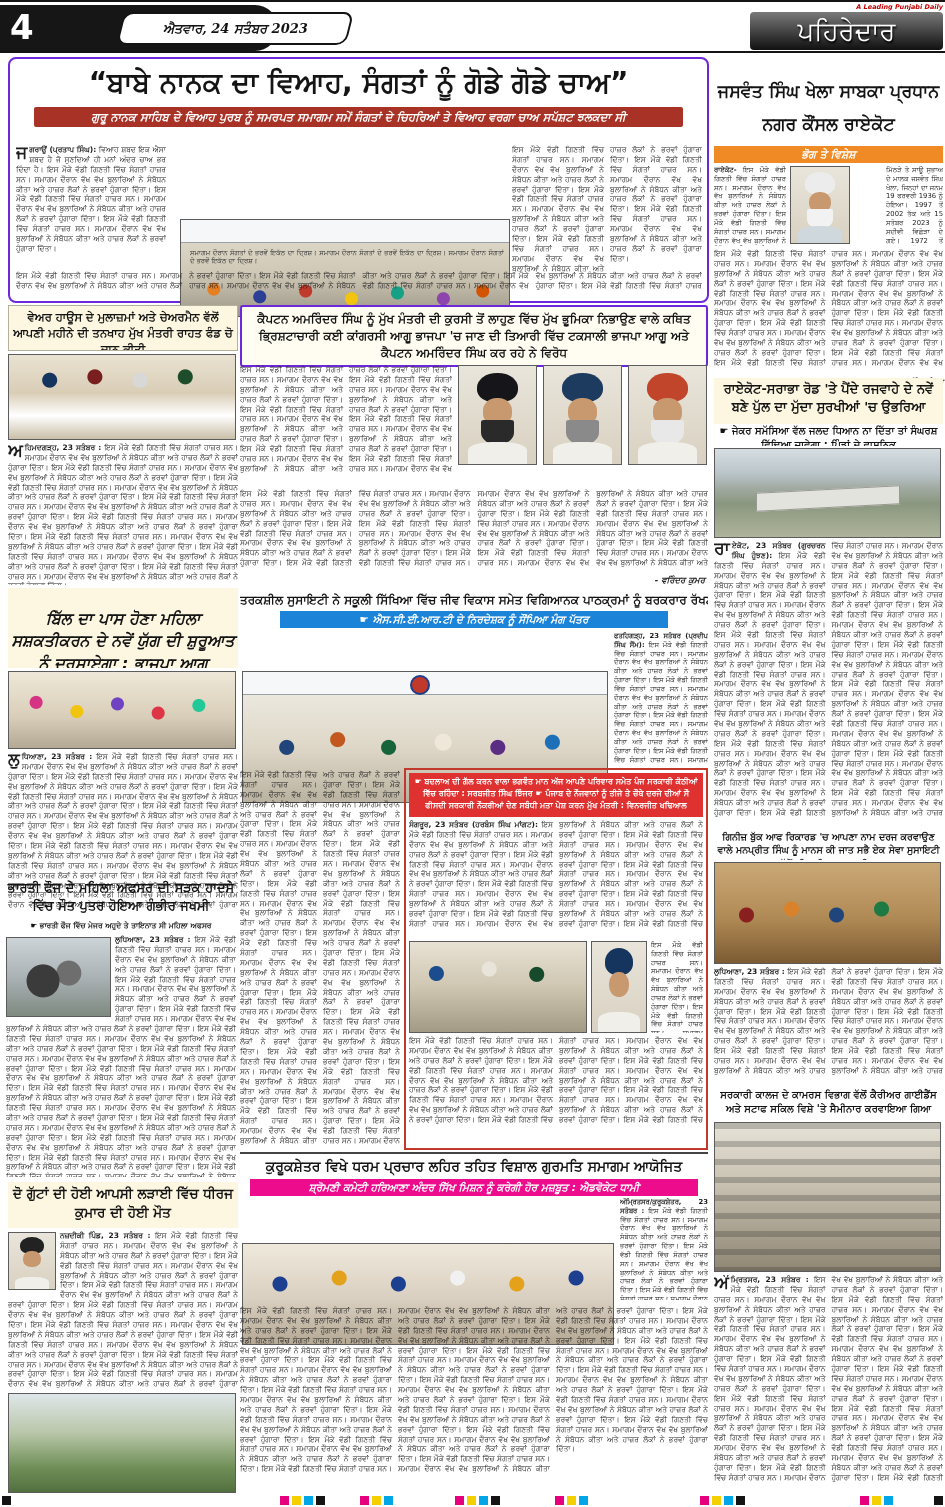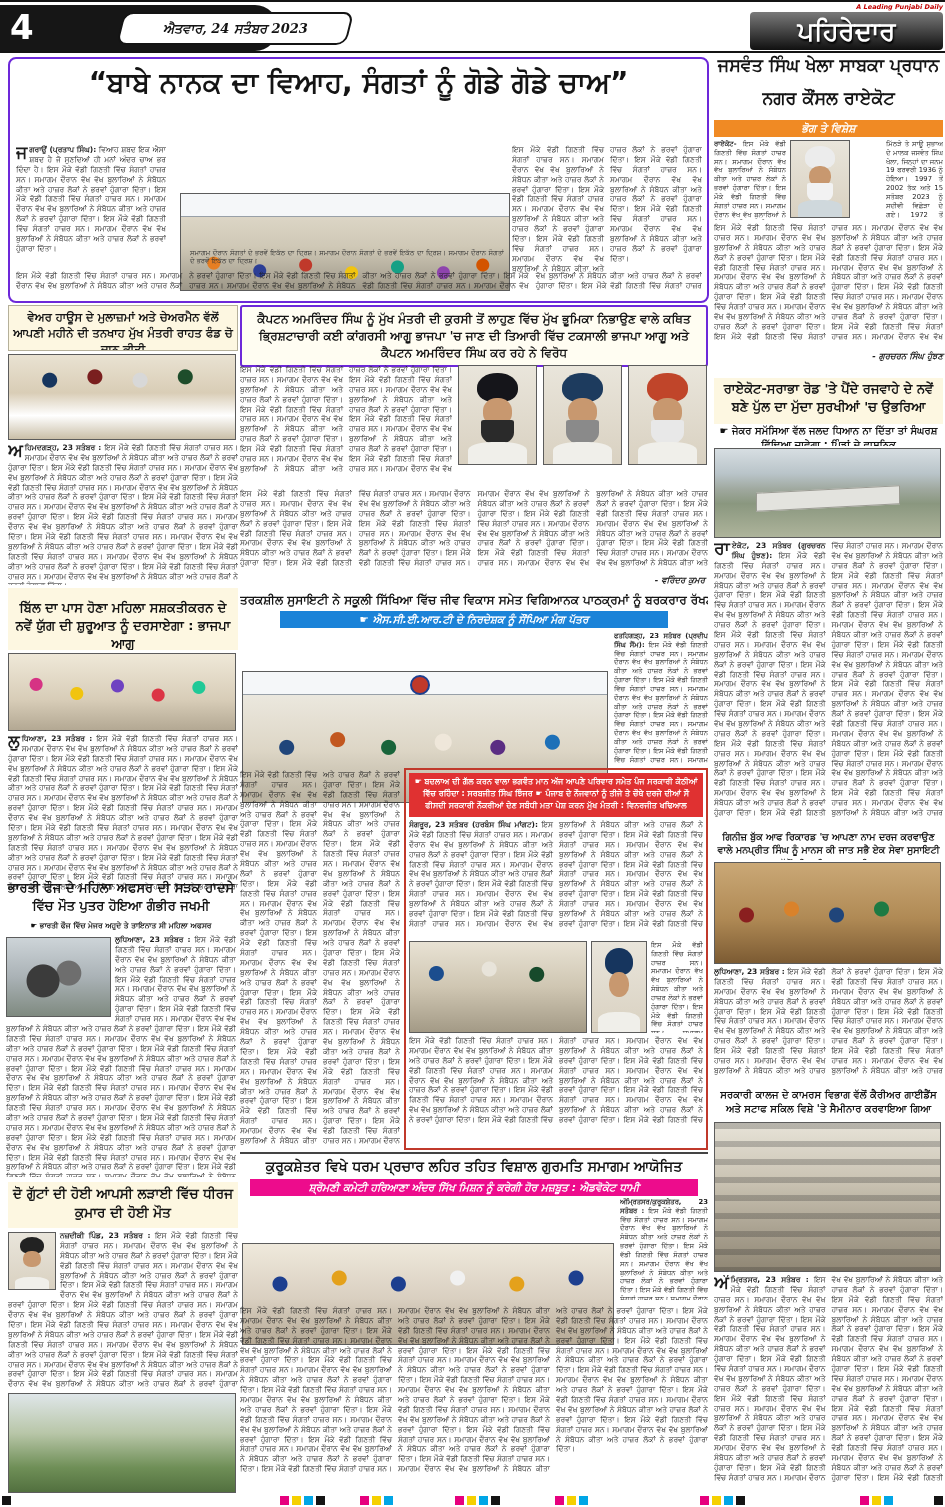--- a/index.html
+++ b/index.html
@@ -98,26 +98,27 @@
 
   <div class="abs" style="left:0;top:0;width:945px;height:53px;background:#fff;border-top:2px solid #141414;border-bottom:2px solid #141414;">
     <div class="abs" style="left:0;top:3px;width:278px;height:46px;background:#161616;border-radius:0 26px 26px 0;">
       <span class="head-num abs" style="left:10px;top:2px;">4</span>
       <div class="abs" style="left:120px;top:7px;width:230px;height:33px;background:#fff;border:2px solid #141414;border-radius:10px;transform:skewX(-14deg);text-align:center;">
         <span style="display:inline-block;transform:skewX(14deg);font-family:'DejaVu Serif','Liberation Serif',serif;font-style:italic;font-weight:bold;font-size:13px;line-height:30px;">ਐਤਵਾਰ, 24 ਸਤੰਬਰ 2023</span>
       </div>
     </div>
     <div class="abs" style="left:750px;top:1px;width:193px;height:50px;">
       <div style="font-size:6.5px;font-weight:bold;font-style:italic;color:#c00000;text-align:right;height:9px;">A Leading Punjabi Daily</div>
-      <div style="height:38px;background:linear-gradient(180deg,#7a7a7a,#101010);border-radius:4px;color:#fff;font-weight:bold;font-size:26px;text-align:center;line-height:38px;text-shadow:1px 2px 2px #000;">ਪਹਿਰੇਦਾਰ</div>
+      <div style="height:38px;background:linear-gradient(180deg,#7a7a7a,#101010);border-radius:4px;color:#fff;font-weight:normal;font-size:26px;text-align:center;line-height:38px;text-shadow:1px 2px 2px #000;">ਪਹਿਰੇਦਾਰ</div>
     </div>
   </div>
 
   <div class="abs boxed" style="left:8px;top:57px;width:701px;height:246px;border-radius:8px;padding:2px 6px;">
     <div class="hl" style="font-size:28px;white-space:nowrap;height:44px;line-height:44px;">“ਬਾਬੇ ਨਾਨਕ ਦਾ ਵਿਆਹ, ਸੰਗਤਾਂ ਨੂੰ ਗੋਡੇ ਗੋਡੇ ਚਾਅ”</div>
+    <div class="bar" style="margin:2px 18px 4px 18px;background:#a93226;font-size:11.5px;padding:3px 4px;border-radius:2px;">ਗੁਰੂ ਨਾਨਕ ਸਾਹਿਬ ਦੇ ਵਿਆਹ ਪੁਰਬ ਨੂੰ ਸਮਰਪਤ ਸਮਾਗਮ ਸਮੇਂ ਸੰਗਤਾਂ ਦੇ ਚਿਹਰਿਆਂ ਤੇ ਵਿਆਹ ਵਰਗਾ ਚਾਅ ਸਪੱਸ਼ਟ ਝਲਕਦਾ ਸੀ</div>
     <div class="abs body-sm dropcap" style="left:6px;top:86px;width:150px;height:152px;">
       <b>ਜਗਰਾਉਂ (ਪ੍ਰਤਾਪ ਸਿੰਘ):</b>
       <span>ਵਿਆਹ ਸ਼ਬਦ ਇਕ ਐਸਾ ਸ਼ਬਦ ਹੈ ਜੋ ਸੁਣਦਿਆਂ ਹੀ ਮਨਾਂ ਅੰਦਰ ਚਾਅ ਭਰ ਦਿੰਦਾ ਹੈ। </span>
       <span>ਇਸ ਮੌਕੇ ਵੱਡੀ ਗਿਣਤੀ ਵਿੱਚ ਸੰਗਤਾਂ ਹਾਜ਼ਰ ਸਨ। ਸਮਾਗਮ ਦੌਰਾਨ ਵੱਖ ਵੱਖ ਬੁਲਾਰਿਆਂ ਨੇ ਸੰਬੋਧਨ ਕੀਤਾ ਅਤੇ ਹਾਜ਼ਰ ਲੋਕਾਂ ਨੇ ਭਰਵਾਂ ਹੁੰਗਾਰਾ ਦਿੱਤਾ। ਇਸ ਮੌਕੇ ਵੱਡੀ ਗਿਣਤੀ ਵਿੱਚ ਸੰਗਤਾਂ ਹਾਜ਼ਰ ਸਨ। ਸਮਾਗਮ ਦੌਰਾਨ ਵੱਖ ਵੱਖ ਬੁਲਾਰਿਆਂ ਨੇ ਸੰਬੋਧਨ ਕੀਤਾ ਅਤੇ ਹਾਜ਼ਰ ਲੋਕਾਂ ਨੇ ਭਰਵਾਂ ਹੁੰਗਾਰਾ ਦਿੱਤਾ। ਇਸ ਮੌਕੇ ਵੱਡੀ ਗਿਣਤੀ ਵਿੱਚ ਸੰਗਤਾਂ ਹਾਜ਼ਰ ਸਨ। ਸਮਾਗਮ ਦੌਰਾਨ ਵੱਖ ਵੱਖ ਬੁਲਾਰਿਆਂ ਨੇ ਸੰਬੋਧਨ ਕੀਤਾ ਅਤੇ ਹਾਜ਼ਰ ਲੋਕਾਂ ਨੇ ਭਰਵਾਂ ਹੁੰਗਾਰਾ ਦਿੱਤਾ। </span>
     </div>
     <div class="abs photo ph-crowd" style="left:164px;top:88px;width:330px;height:98px;">
       <div class="banner-strip"></div>
     </div>
     <div class="abs caption" style="left:164px;top:190px;width:330px;height:20px;padding-left:16px;">
       <span>ਸਮਾਗਮ ਦੌਰਾਨ ਸੰਗਤਾਂ ਦੇ ਭਰਵੇਂ ਇਕੱਠ ਦਾ ਦ੍ਰਿਸ਼। ਸਮਾਗਮ ਦੌਰਾਨ ਸੰਗਤਾਂ ਦੇ ਭਰਵੇਂ ਇਕੱਠ ਦਾ ਦ੍ਰਿਸ਼। ਸਮਾਗਮ ਦੌਰਾਨ ਸੰਗਤਾਂ ਦੇ ਭਰਵੇਂ ਇਕੱਠ ਦਾ ਦ੍ਰਿਸ਼। </span>
@@ -133,21 +134,21 @@
   <div class="abs" style="left:8px;top:305px;width:230px;height:280px;">
     <div class="hl cream" style="font-size:11.5px;border:1px solid #b5b09a;padding:3px 2px;height:38px;">ਵੇਅਰ ਹਾਊਸ ਦੇ ਮੁਲਾਜ਼ਮਾਂ ਅਤੇ ਚੇਅਰਮੈਨ ਵੱਲੋਂ ਆਪਣੀ ਮਹੀਨੇ ਦੀ ਤਨਖਾਹ ਮੁੱਖ ਮੰਤਰੀ ਰਾਹਤ ਫੰਡ ਚੋ ਦਾਨ ਕੀਤੀ</div>
     <div class="photo ph-cheque" style="width:228px;height:86px;margin-top:3px;"></div>
     <div class="body-sm dropcap" style="height:142px;margin-top:3px;">
       <b>ਅਹਿਮਦਗੜ੍ਹ, 23 ਸਤੰਬਰ :</b>
       <span>ਇਸ ਮੌਕੇ ਵੱਡੀ ਗਿਣਤੀ ਵਿੱਚ ਸੰਗਤਾਂ ਹਾਜ਼ਰ ਸਨ। ਸਮਾਗਮ ਦੌਰਾਨ ਵੱਖ ਵੱਖ ਬੁਲਾਰਿਆਂ ਨੇ ਸੰਬੋਧਨ ਕੀਤਾ ਅਤੇ ਹਾਜ਼ਰ ਲੋਕਾਂ ਨੇ ਭਰਵਾਂ ਹੁੰਗਾਰਾ ਦਿੱਤਾ। ਇਸ ਮੌਕੇ ਵੱਡੀ ਗਿਣਤੀ ਵਿੱਚ ਸੰਗਤਾਂ ਹਾਜ਼ਰ ਸਨ। ਸਮਾਗਮ ਦੌਰਾਨ ਵੱਖ ਵੱਖ ਬੁਲਾਰਿਆਂ ਨੇ ਸੰਬੋਧਨ ਕੀਤਾ ਅਤੇ ਹਾਜ਼ਰ ਲੋਕਾਂ ਨੇ ਭਰਵਾਂ ਹੁੰਗਾਰਾ ਦਿੱਤਾ। ਇਸ ਮੌਕੇ ਵੱਡੀ ਗਿਣਤੀ ਵਿੱਚ ਸੰਗਤਾਂ ਹਾਜ਼ਰ ਸਨ। ਸਮਾਗਮ ਦੌਰਾਨ ਵੱਖ ਵੱਖ ਬੁਲਾਰਿਆਂ ਨੇ ਸੰਬੋਧਨ ਕੀਤਾ ਅਤੇ ਹਾਜ਼ਰ ਲੋਕਾਂ ਨੇ ਭਰਵਾਂ ਹੁੰਗਾਰਾ ਦਿੱਤਾ। ਇਸ ਮੌਕੇ ਵੱਡੀ ਗਿਣਤੀ ਵਿੱਚ ਸੰਗਤਾਂ ਹਾਜ਼ਰ ਸਨ। ਸਮਾਗਮ ਦੌਰਾਨ ਵੱਖ ਵੱਖ ਬੁਲਾਰਿਆਂ ਨੇ ਸੰਬੋਧਨ ਕੀਤਾ ਅਤੇ ਹਾਜ਼ਰ ਲੋਕਾਂ ਨੇ ਭਰਵਾਂ ਹੁੰਗਾਰਾ ਦਿੱਤਾ। ਇਸ ਮੌਕੇ ਵੱਡੀ ਗਿਣਤੀ ਵਿੱਚ ਸੰਗਤਾਂ ਹਾਜ਼ਰ ਸਨ। ਸਮਾਗਮ ਦੌਰਾਨ ਵੱਖ ਵੱਖ ਬੁਲਾਰਿਆਂ ਨੇ ਸੰਬੋਧਨ ਕੀਤਾ ਅਤੇ ਹਾਜ਼ਰ ਲੋਕਾਂ ਨੇ ਭਰਵਾਂ ਹੁੰਗਾਰਾ ਦਿੱਤਾ। ਇਸ ਮੌਕੇ ਵੱਡੀ ਗਿਣਤੀ ਵਿੱਚ ਸੰਗਤਾਂ ਹਾਜ਼ਰ ਸਨ। ਸਮਾਗਮ ਦੌਰਾਨ ਵੱਖ ਵੱਖ ਬੁਲਾਰਿਆਂ ਨੇ ਸੰਬੋਧਨ ਕੀਤਾ ਅਤੇ ਹਾਜ਼ਰ ਲੋਕਾਂ ਨੇ ਭਰਵਾਂ ਹੁੰਗਾਰਾ ਦਿੱਤਾ। ਇਸ ਮੌਕੇ ਵੱਡੀ ਗਿਣਤੀ ਵਿੱਚ ਸੰਗਤਾਂ ਹਾਜ਼ਰ ਸਨ। ਸਮਾਗਮ ਦੌਰਾਨ ਵੱਖ ਵੱਖ ਬੁਲਾਰਿਆਂ ਨੇ ਸੰਬੋਧਨ ਕੀਤਾ ਅਤੇ ਹਾਜ਼ਰ ਲੋਕਾਂ ਨੇ ਭਰਵਾਂ ਹੁੰਗਾਰਾ ਦਿੱਤਾ। ਇਸ ਮੌਕੇ ਵੱਡੀ ਗਿਣਤੀ ਵਿੱਚ ਸੰਗਤਾਂ ਹਾਜ਼ਰ ਸਨ। ਸਮਾਗਮ ਦੌਰਾਨ ਵੱਖ ਵੱਖ ਬੁਲਾਰਿਆਂ ਨੇ ਸੰਬੋਧਨ ਕੀਤਾ ਅਤੇ ਹਾਜ਼ਰ ਲੋਕਾਂ ਨੇ ਭਰਵਾਂ ਹੁੰਗਾਰਾ ਦਿੱਤਾ। </span>
     </div>
   </div>
 
   <div class="abs" style="left:8px;top:588px;width:230px;height:288px;">
-    <div class="hl cream" style="font-size:13px;padding:11px 2px;height:40px;">ਬਿੱਲ ਦਾ ਪਾਸ ਹੋਣਾ ਮਹਿਲਾ ਸਸ਼ਕਤੀਕਰਨ ਦੇ ਨਵੇਂ ਯੁੱਗ ਦੀ ਸ਼ੁਰੂਆਤ ਨੂੰ ਦਰਸਾਏਗਾ : ਭਾਜਪਾ ਆਗੂ</div>
+    <div class="hl cream" style="font-size:16px;font-style:italic;padding:20px 2px;height:40px;">ਬਿੱਲ ਦਾ ਪਾਸ ਹੋਣਾ ਮਹਿਲਾ ਸਸ਼ਕਤੀਕਰਨ ਦੇ ਨਵੇਂ ਯੁੱਗ ਦੀ ਸ਼ੁਰੂਆਤ ਨੂੰ ਦਰਸਾਏਗਾ : ਭਾਜਪਾ ਆਗੂ</div>
     <div class="photo ph-women" style="width:228px;height:78px;margin-top:3px;"></div>
     <div class="body-sm dropcap" style="height:158px;margin-top:3px;">
       <b>ਲੁਧਿਆਣਾ, 23 ਸਤੰਬਰ :</b>
       <span>ਇਸ ਮੌਕੇ ਵੱਡੀ ਗਿਣਤੀ ਵਿੱਚ ਸੰਗਤਾਂ ਹਾਜ਼ਰ ਸਨ। ਸਮਾਗਮ ਦੌਰਾਨ ਵੱਖ ਵੱਖ ਬੁਲਾਰਿਆਂ ਨੇ ਸੰਬੋਧਨ ਕੀਤਾ ਅਤੇ ਹਾਜ਼ਰ ਲੋਕਾਂ ਨੇ ਭਰਵਾਂ ਹੁੰਗਾਰਾ ਦਿੱਤਾ। ਇਸ ਮੌਕੇ ਵੱਡੀ ਗਿਣਤੀ ਵਿੱਚ ਸੰਗਤਾਂ ਹਾਜ਼ਰ ਸਨ। ਸਮਾਗਮ ਦੌਰਾਨ ਵੱਖ ਵੱਖ ਬੁਲਾਰਿਆਂ ਨੇ ਸੰਬੋਧਨ ਕੀਤਾ ਅਤੇ ਹਾਜ਼ਰ ਲੋਕਾਂ ਨੇ ਭਰਵਾਂ ਹੁੰਗਾਰਾ ਦਿੱਤਾ। ਇਸ ਮੌਕੇ ਵੱਡੀ ਗਿਣਤੀ ਵਿੱਚ ਸੰਗਤਾਂ ਹਾਜ਼ਰ ਸਨ। ਸਮਾਗਮ ਦੌਰਾਨ ਵੱਖ ਵੱਖ ਬੁਲਾਰਿਆਂ ਨੇ ਸੰਬੋਧਨ ਕੀਤਾ ਅਤੇ ਹਾਜ਼ਰ ਲੋਕਾਂ ਨੇ ਭਰਵਾਂ ਹੁੰਗਾਰਾ ਦਿੱਤਾ। ਇਸ ਮੌਕੇ ਵੱਡੀ ਗਿਣਤੀ ਵਿੱਚ ਸੰਗਤਾਂ ਹਾਜ਼ਰ ਸਨ। ਸਮਾਗਮ ਦੌਰਾਨ ਵੱਖ ਵੱਖ ਬੁਲਾਰਿਆਂ ਨੇ ਸੰਬੋਧਨ ਕੀਤਾ ਅਤੇ ਹਾਜ਼ਰ ਲੋਕਾਂ ਨੇ ਭਰਵਾਂ ਹੁੰਗਾਰਾ ਦਿੱਤਾ। ਇਸ ਮੌਕੇ ਵੱਡੀ ਗਿਣਤੀ ਵਿੱਚ ਸੰਗਤਾਂ ਹਾਜ਼ਰ ਸਨ। ਸਮਾਗਮ ਦੌਰਾਨ ਵੱਖ ਵੱਖ ਬੁਲਾਰਿਆਂ ਨੇ ਸੰਬੋਧਨ ਕੀਤਾ ਅਤੇ ਹਾਜ਼ਰ ਲੋਕਾਂ ਨੇ ਭਰਵਾਂ ਹੁੰਗਾਰਾ ਦਿੱਤਾ। ਇਸ ਮੌਕੇ ਵੱਡੀ ਗਿਣਤੀ ਵਿੱਚ ਸੰਗਤਾਂ ਹਾਜ਼ਰ ਸਨ। ਸਮਾਗਮ ਦੌਰਾਨ ਵੱਖ ਵੱਖ ਬੁਲਾਰਿਆਂ ਨੇ ਸੰਬੋਧਨ ਕੀਤਾ ਅਤੇ ਹਾਜ਼ਰ ਲੋਕਾਂ ਨੇ ਭਰਵਾਂ ਹੁੰਗਾਰਾ ਦਿੱਤਾ। ਇਸ ਮੌਕੇ ਵੱਡੀ ਗਿਣਤੀ ਵਿੱਚ ਸੰਗਤਾਂ ਹਾਜ਼ਰ ਸਨ। ਸਮਾਗਮ ਦੌਰਾਨ ਵੱਖ ਵੱਖ ਬੁਲਾਰਿਆਂ ਨੇ ਸੰਬੋਧਨ ਕੀਤਾ ਅਤੇ ਹਾਜ਼ਰ ਲੋਕਾਂ ਨੇ ਭਰਵਾਂ ਹੁੰਗਾਰਾ ਦਿੱਤਾ। ਇਸ ਮੌਕੇ ਵੱਡੀ ਗਿਣਤੀ ਵਿੱਚ ਸੰਗਤਾਂ ਹਾਜ਼ਰ ਸਨ। ਸਮਾਗਮ ਦੌਰਾਨ ਵੱਖ ਵੱਖ ਬੁਲਾਰਿਆਂ ਨੇ ਸੰਬੋਧਨ ਕੀਤਾ ਅਤੇ ਹਾਜ਼ਰ ਲੋਕਾਂ ਨੇ ਭਰਵਾਂ ਹੁੰਗਾਰਾ ਦਿੱਤਾ। ਇਸ ਮੌਕੇ ਵੱਡੀ ਗਿਣਤੀ ਵਿੱਚ ਸੰਗਤਾਂ ਹਾਜ਼ਰ ਸਨ। ਸਮਾਗਮ ਦੌਰਾਨ ਵੱਖ ਵੱਖ ਬੁਲਾਰਿਆਂ ਨੇ ਸੰਬੋਧਨ ਕੀਤਾ ਅਤੇ ਹਾਜ਼ਰ ਲੋਕਾਂ ਨੇ ਭਰਵਾਂ ਹੁੰਗਾਰਾ ਦਿੱਤਾ। </span>
     </div>
   </div>
 
   <div class="abs" style="left:6px;top:879px;width:230px;height:300px;">
     <div class="hl" style="font-size:13px;height:42px;">ਭਾਰਤੀ ਫੌਜ ਦੇ ਮਹਿਲਾ ਅਫਸਰ ਦੀ ਸੜਕ ਹਾਦਸੇ ਵਿੱਚ ਮੌਤ ਪੁਤਰ ਹੋਇਆ ਗੰਭੀਰ ਜਖਮੀ</div>
     <div class="hl" style="font-size:7.5px;height:12px;">☛ ਭਾਰਤੀ ਫੌਜ ਵਿੱਚ ਮੇਜਰ ਅਹੁਦੇ ਤੇ ਤਾਇਨਾਤ ਸੀ ਮਹਿਲਾ ਅਫਸਰ</div>
@@ -259,21 +260,21 @@
     <div class="abs photo ph-kuru" style="left:2px;top:46px;width:372px;height:102px;"></div>
     <div class="abs body-xs" style="left:380px;top:46px;width:88px;height:102px;">
       <b>ਅੰਮ੍ਰਿਤਸਰ/ਕੁਰੂਕਸ਼ੇਤਰ, 23 ਸਤੰਬਰ :</b>
       <span>ਇਸ ਮੌਕੇ ਵੱਡੀ ਗਿਣਤੀ ਵਿੱਚ ਸੰਗਤਾਂ ਹਾਜ਼ਰ ਸਨ। ਸਮਾਗਮ ਦੌਰਾਨ ਵੱਖ ਵੱਖ ਬੁਲਾਰਿਆਂ ਨੇ ਸੰਬੋਧਨ ਕੀਤਾ ਅਤੇ ਹਾਜ਼ਰ ਲੋਕਾਂ ਨੇ ਭਰਵਾਂ ਹੁੰਗਾਰਾ ਦਿੱਤਾ। ਇਸ ਮੌਕੇ ਵੱਡੀ ਗਿਣਤੀ ਵਿੱਚ ਸੰਗਤਾਂ ਹਾਜ਼ਰ ਸਨ। ਸਮਾਗਮ ਦੌਰਾਨ ਵੱਖ ਵੱਖ ਬੁਲਾਰਿਆਂ ਨੇ ਸੰਬੋਧਨ ਕੀਤਾ ਅਤੇ ਹਾਜ਼ਰ ਲੋਕਾਂ ਨੇ ਭਰਵਾਂ ਹੁੰਗਾਰਾ ਦਿੱਤਾ। ਇਸ ਮੌਕੇ ਵੱਡੀ ਗਿਣਤੀ ਵਿੱਚ ਸੰਗਤਾਂ ਹਾਜ਼ਰ ਸਨ। ਸਮਾਗਮ ਦੌਰਾਨ ਵੱਖ ਵੱਖ ਬੁਲਾਰਿਆਂ ਨੇ ਸੰਬੋਧਨ ਕੀਤਾ ਅਤੇ ਹਾਜ਼ਰ ਲੋਕਾਂ ਨੇ ਭਰਵਾਂ ਹੁੰਗਾਰਾ ਦਿੱਤਾ। </span>
     </div>
     <div class="abs body-sm cols3" style="left:0;top:154px;width:468px;height:190px;">
       <span>ਇਸ ਮੌਕੇ ਵੱਡੀ ਗਿਣਤੀ ਵਿੱਚ ਸੰਗਤਾਂ ਹਾਜ਼ਰ ਸਨ। ਸਮਾਗਮ ਦੌਰਾਨ ਵੱਖ ਵੱਖ ਬੁਲਾਰਿਆਂ ਨੇ ਸੰਬੋਧਨ ਕੀਤਾ ਅਤੇ ਹਾਜ਼ਰ ਲੋਕਾਂ ਨੇ ਭਰਵਾਂ ਹੁੰਗਾਰਾ ਦਿੱਤਾ। ਇਸ ਮੌਕੇ ਵੱਡੀ ਗਿਣਤੀ ਵਿੱਚ ਸੰਗਤਾਂ ਹਾਜ਼ਰ ਸਨ। ਸਮਾਗਮ ਦੌਰਾਨ ਵੱਖ ਵੱਖ ਬੁਲਾਰਿਆਂ ਨੇ ਸੰਬੋਧਨ ਕੀਤਾ ਅਤੇ ਹਾਜ਼ਰ ਲੋਕਾਂ ਨੇ ਭਰਵਾਂ ਹੁੰਗਾਰਾ ਦਿੱਤਾ। ਇਸ ਮੌਕੇ ਵੱਡੀ ਗਿਣਤੀ ਵਿੱਚ ਸੰਗਤਾਂ ਹਾਜ਼ਰ ਸਨ। ਸਮਾਗਮ ਦੌਰਾਨ ਵੱਖ ਵੱਖ ਬੁਲਾਰਿਆਂ ਨੇ ਸੰਬੋਧਨ ਕੀਤਾ ਅਤੇ ਹਾਜ਼ਰ ਲੋਕਾਂ ਨੇ ਭਰਵਾਂ ਹੁੰਗਾਰਾ ਦਿੱਤਾ। ਇਸ ਮੌਕੇ ਵੱਡੀ ਗਿਣਤੀ ਵਿੱਚ ਸੰਗਤਾਂ ਹਾਜ਼ਰ ਸਨ। ਸਮਾਗਮ ਦੌਰਾਨ ਵੱਖ ਵੱਖ ਬੁਲਾਰਿਆਂ ਨੇ ਸੰਬੋਧਨ ਕੀਤਾ ਅਤੇ ਹਾਜ਼ਰ ਲੋਕਾਂ ਨੇ ਭਰਵਾਂ ਹੁੰਗਾਰਾ ਦਿੱਤਾ। ਇਸ ਮੌਕੇ ਵੱਡੀ ਗਿਣਤੀ ਵਿੱਚ ਸੰਗਤਾਂ ਹਾਜ਼ਰ ਸਨ। ਸਮਾਗਮ ਦੌਰਾਨ ਵੱਖ ਵੱਖ ਬੁਲਾਰਿਆਂ ਨੇ ਸੰਬੋਧਨ ਕੀਤਾ ਅਤੇ ਹਾਜ਼ਰ ਲੋਕਾਂ ਨੇ ਭਰਵਾਂ ਹੁੰਗਾਰਾ ਦਿੱਤਾ। ਇਸ ਮੌਕੇ ਵੱਡੀ ਗਿਣਤੀ ਵਿੱਚ ਸੰਗਤਾਂ ਹਾਜ਼ਰ ਸਨ। ਸਮਾਗਮ ਦੌਰਾਨ ਵੱਖ ਵੱਖ ਬੁਲਾਰਿਆਂ ਨੇ ਸੰਬੋਧਨ ਕੀਤਾ ਅਤੇ ਹਾਜ਼ਰ ਲੋਕਾਂ ਨੇ ਭਰਵਾਂ ਹੁੰਗਾਰਾ ਦਿੱਤਾ। ਇਸ ਮੌਕੇ ਵੱਡੀ ਗਿਣਤੀ ਵਿੱਚ ਸੰਗਤਾਂ ਹਾਜ਼ਰ ਸਨ। ਸਮਾਗਮ ਦੌਰਾਨ ਵੱਖ ਵੱਖ ਬੁਲਾਰਿਆਂ ਨੇ ਸੰਬੋਧਨ ਕੀਤਾ ਅਤੇ ਹਾਜ਼ਰ ਲੋਕਾਂ ਨੇ ਭਰਵਾਂ ਹੁੰਗਾਰਾ ਦਿੱਤਾ। ਇਸ ਮੌਕੇ ਵੱਡੀ ਗਿਣਤੀ ਵਿੱਚ ਸੰਗਤਾਂ ਹਾਜ਼ਰ ਸਨ। ਸਮਾਗਮ ਦੌਰਾਨ ਵੱਖ ਵੱਖ ਬੁਲਾਰਿਆਂ ਨੇ ਸੰਬੋਧਨ ਕੀਤਾ ਅਤੇ ਹਾਜ਼ਰ ਲੋਕਾਂ ਨੇ ਭਰਵਾਂ ਹੁੰਗਾਰਾ ਦਿੱਤਾ। ਇਸ ਮੌਕੇ ਵੱਡੀ ਗਿਣਤੀ ਵਿੱਚ ਸੰਗਤਾਂ ਹਾਜ਼ਰ ਸਨ। ਸਮਾਗਮ ਦੌਰਾਨ ਵੱਖ ਵੱਖ ਬੁਲਾਰਿਆਂ ਨੇ ਸੰਬੋਧਨ ਕੀਤਾ ਅਤੇ ਹਾਜ਼ਰ ਲੋਕਾਂ ਨੇ ਭਰਵਾਂ ਹੁੰਗਾਰਾ ਦਿੱਤਾ। ਇਸ ਮੌਕੇ ਵੱਡੀ ਗਿਣਤੀ ਵਿੱਚ ਸੰਗਤਾਂ ਹਾਜ਼ਰ ਸਨ। ਸਮਾਗਮ ਦੌਰਾਨ ਵੱਖ ਵੱਖ ਬੁਲਾਰਿਆਂ ਨੇ ਸੰਬੋਧਨ ਕੀਤਾ ਅਤੇ ਹਾਜ਼ਰ ਲੋਕਾਂ ਨੇ ਭਰਵਾਂ ਹੁੰਗਾਰਾ ਦਿੱਤਾ। ਇਸ ਮੌਕੇ ਵੱਡੀ ਗਿਣਤੀ ਵਿੱਚ ਸੰਗਤਾਂ ਹਾਜ਼ਰ ਸਨ। ਸਮਾਗਮ ਦੌਰਾਨ ਵੱਖ ਵੱਖ ਬੁਲਾਰਿਆਂ ਨੇ ਸੰਬੋਧਨ ਕੀਤਾ ਅਤੇ ਹਾਜ਼ਰ ਲੋਕਾਂ ਨੇ ਭਰਵਾਂ ਹੁੰਗਾਰਾ ਦਿੱਤਾ। ਇਸ ਮੌਕੇ ਵੱਡੀ ਗਿਣਤੀ ਵਿੱਚ ਸੰਗਤਾਂ ਹਾਜ਼ਰ ਸਨ। ਸਮਾਗਮ ਦੌਰਾਨ ਵੱਖ ਵੱਖ ਬੁਲਾਰਿਆਂ ਨੇ ਸੰਬੋਧਨ ਕੀਤਾ ਅਤੇ ਹਾਜ਼ਰ ਲੋਕਾਂ ਨੇ ਭਰਵਾਂ ਹੁੰਗਾਰਾ ਦਿੱਤਾ। ਇਸ ਮੌਕੇ ਵੱਡੀ ਗਿਣਤੀ ਵਿੱਚ ਸੰਗਤਾਂ ਹਾਜ਼ਰ ਸਨ। ਸਮਾਗਮ ਦੌਰਾਨ ਵੱਖ ਵੱਖ ਬੁਲਾਰਿਆਂ ਨੇ ਸੰਬੋਧਨ ਕੀਤਾ ਅਤੇ ਹਾਜ਼ਰ ਲੋਕਾਂ ਨੇ ਭਰਵਾਂ ਹੁੰਗਾਰਾ ਦਿੱਤਾ। ਇਸ ਮੌਕੇ ਵੱਡੀ ਗਿਣਤੀ ਵਿੱਚ ਸੰਗਤਾਂ ਹਾਜ਼ਰ ਸਨ। ਸਮਾਗਮ ਦੌਰਾਨ ਵੱਖ ਵੱਖ ਬੁਲਾਰਿਆਂ ਨੇ ਸੰਬੋਧਨ ਕੀਤਾ ਅਤੇ ਹਾਜ਼ਰ ਲੋਕਾਂ ਨੇ ਭਰਵਾਂ ਹੁੰਗਾਰਾ ਦਿੱਤਾ। ਇਸ ਮੌਕੇ ਵੱਡੀ ਗਿਣਤੀ ਵਿੱਚ ਸੰਗਤਾਂ ਹਾਜ਼ਰ ਸਨ। ਸਮਾਗਮ ਦੌਰਾਨ ਵੱਖ ਵੱਖ ਬੁਲਾਰਿਆਂ ਨੇ ਸੰਬੋਧਨ ਕੀਤਾ ਅਤੇ ਹਾਜ਼ਰ ਲੋਕਾਂ ਨੇ ਭਰਵਾਂ ਹੁੰਗਾਰਾ ਦਿੱਤਾ। ਇਸ ਮੌਕੇ ਵੱਡੀ ਗਿਣਤੀ ਵਿੱਚ ਸੰਗਤਾਂ ਹਾਜ਼ਰ ਸਨ। ਸਮਾਗਮ ਦੌਰਾਨ ਵੱਖ ਵੱਖ ਬੁਲਾਰਿਆਂ ਨੇ ਸੰਬੋਧਨ ਕੀਤਾ ਅਤੇ ਹਾਜ਼ਰ ਲੋਕਾਂ ਨੇ ਭਰਵਾਂ ਹੁੰਗਾਰਾ ਦਿੱਤਾ। ਇਸ ਮੌਕੇ ਵੱਡੀ ਗਿਣਤੀ ਵਿੱਚ ਸੰਗਤਾਂ ਹਾਜ਼ਰ ਸਨ। ਸਮਾਗਮ ਦੌਰਾਨ ਵੱਖ ਵੱਖ ਬੁਲਾਰਿਆਂ ਨੇ ਸੰਬੋਧਨ ਕੀਤਾ ਅਤੇ ਹਾਜ਼ਰ ਲੋਕਾਂ ਨੇ ਭਰਵਾਂ ਹੁੰਗਾਰਾ ਦਿੱਤਾ। ਇਸ ਮੌਕੇ ਵੱਡੀ ਗਿਣਤੀ ਵਿੱਚ ਸੰਗਤਾਂ ਹਾਜ਼ਰ ਸਨ। ਸਮਾਗਮ ਦੌਰਾਨ ਵੱਖ ਵੱਖ ਬੁਲਾਰਿਆਂ ਨੇ ਸੰਬੋਧਨ ਕੀਤਾ ਅਤੇ ਹਾਜ਼ਰ ਲੋਕਾਂ ਨੇ ਭਰਵਾਂ ਹੁੰਗਾਰਾ ਦਿੱਤਾ। </span>
     </div>
   </div>
 
-  <div class="abs" style="left:714px;top:49px;width:229px;height:318px;">
+  <div class="abs" style="left:714px;top:75px;width:229px;height:318px;">
     <div class="hl" style="font-size:17.5px;height:70px;line-height:1.9;">ਜਸਵੰਤ ਸਿੰਘ ਖੇਲਾ ਸਾਬਕਾ ਪ੍ਰਧਾਨ ਨਗਰ ਕੌਂਸਲ ਰਾਏਕੋਟ</div>
     <div class="bar" style="background:#f08a24;font-size:11px;height:17px;line-height:17px;margin:1px 0;">ਭੋਗ ਤੇ ਵਿਸ਼ੇਸ਼</div>
     <div style="display:flex;gap:4px;margin-top:3px;height:80px;">
       <span class="body-xs" style="width:72px;height:80px;">
         <b>ਰਾਏਕੋਟ-</b>
         <span>ਇਸ ਮੌਕੇ ਵੱਡੀ ਗਿਣਤੀ ਵਿੱਚ ਸੰਗਤਾਂ ਹਾਜ਼ਰ ਸਨ। ਸਮਾਗਮ ਦੌਰਾਨ ਵੱਖ ਵੱਖ ਬੁਲਾਰਿਆਂ ਨੇ ਸੰਬੋਧਨ ਕੀਤਾ ਅਤੇ ਹਾਜ਼ਰ ਲੋਕਾਂ ਨੇ ਭਰਵਾਂ ਹੁੰਗਾਰਾ ਦਿੱਤਾ। ਇਸ ਮੌਕੇ ਵੱਡੀ ਗਿਣਤੀ ਵਿੱਚ ਸੰਗਤਾਂ ਹਾਜ਼ਰ ਸਨ। ਸਮਾਗਮ ਦੌਰਾਨ ਵੱਖ ਵੱਖ ਬੁਲਾਰਿਆਂ ਨੇ ਸੰਬੋਧਨ ਕੀਤਾ ਅਤੇ ਹਾਜ਼ਰ ਲੋਕਾਂ ਨੇ ਭਰਵਾਂ ਹੁੰਗਾਰਾ ਦਿੱਤਾ। </span>
       </span>
       <span class="photo" style="width:60px;height:78px;display:block;">
         <span class="pbody">
             <span class="turban" style="background:#ececec"></span>

